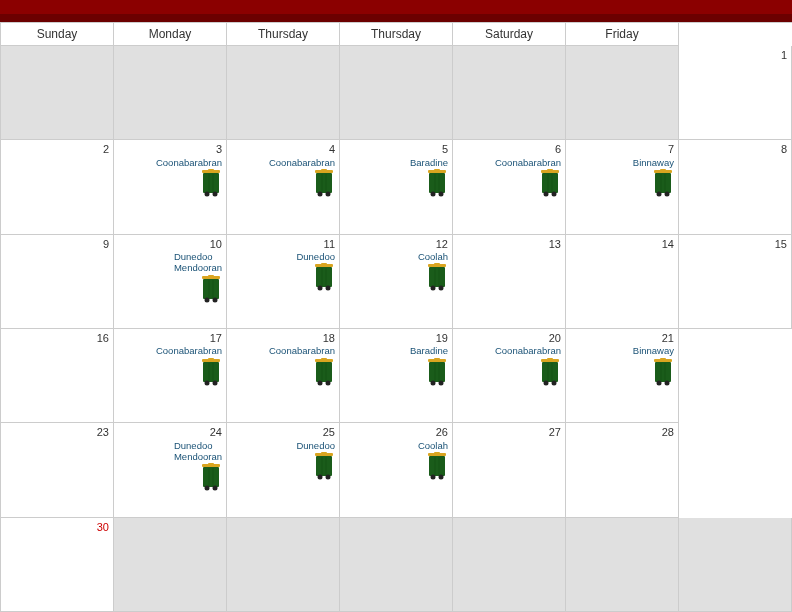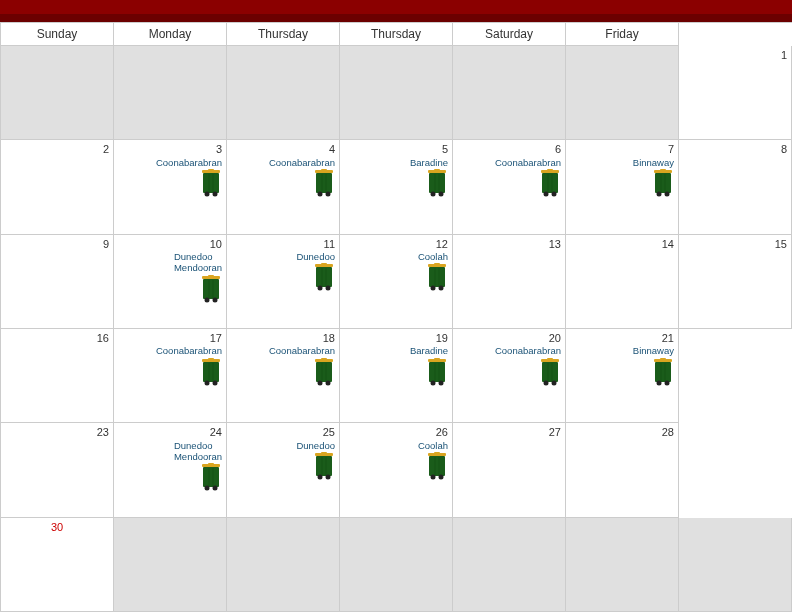--- a/index.html
+++ b/index.html
@@ -519,21 +519,21 @@
           </div>
           <div class="day-cell">
             <div class="day-number">27</div>
           </div>
           <div class="day-cell">
             <div class="day-number">28</div>
           </div>
         </div>
         <div class="week-row">
           <div class="day-cell today-red">
-            <div class="day-number" style="color: rgb(204, 0, 0); text-align: center;">30</div>
+            <div class="day-number" style="color: rgb(204, 0, 0);">30</div>
           </div>
           <div class="day-cell inactive"></div>
           <div class="day-cell inactive"></div>
           <div class="day-cell inactive"></div>
           <div class="day-cell inactive"></div>
           <div class="day-cell inactive"></div>
           <div class="day-cell inactive"></div>
         </div>
       </div>
   </div>

